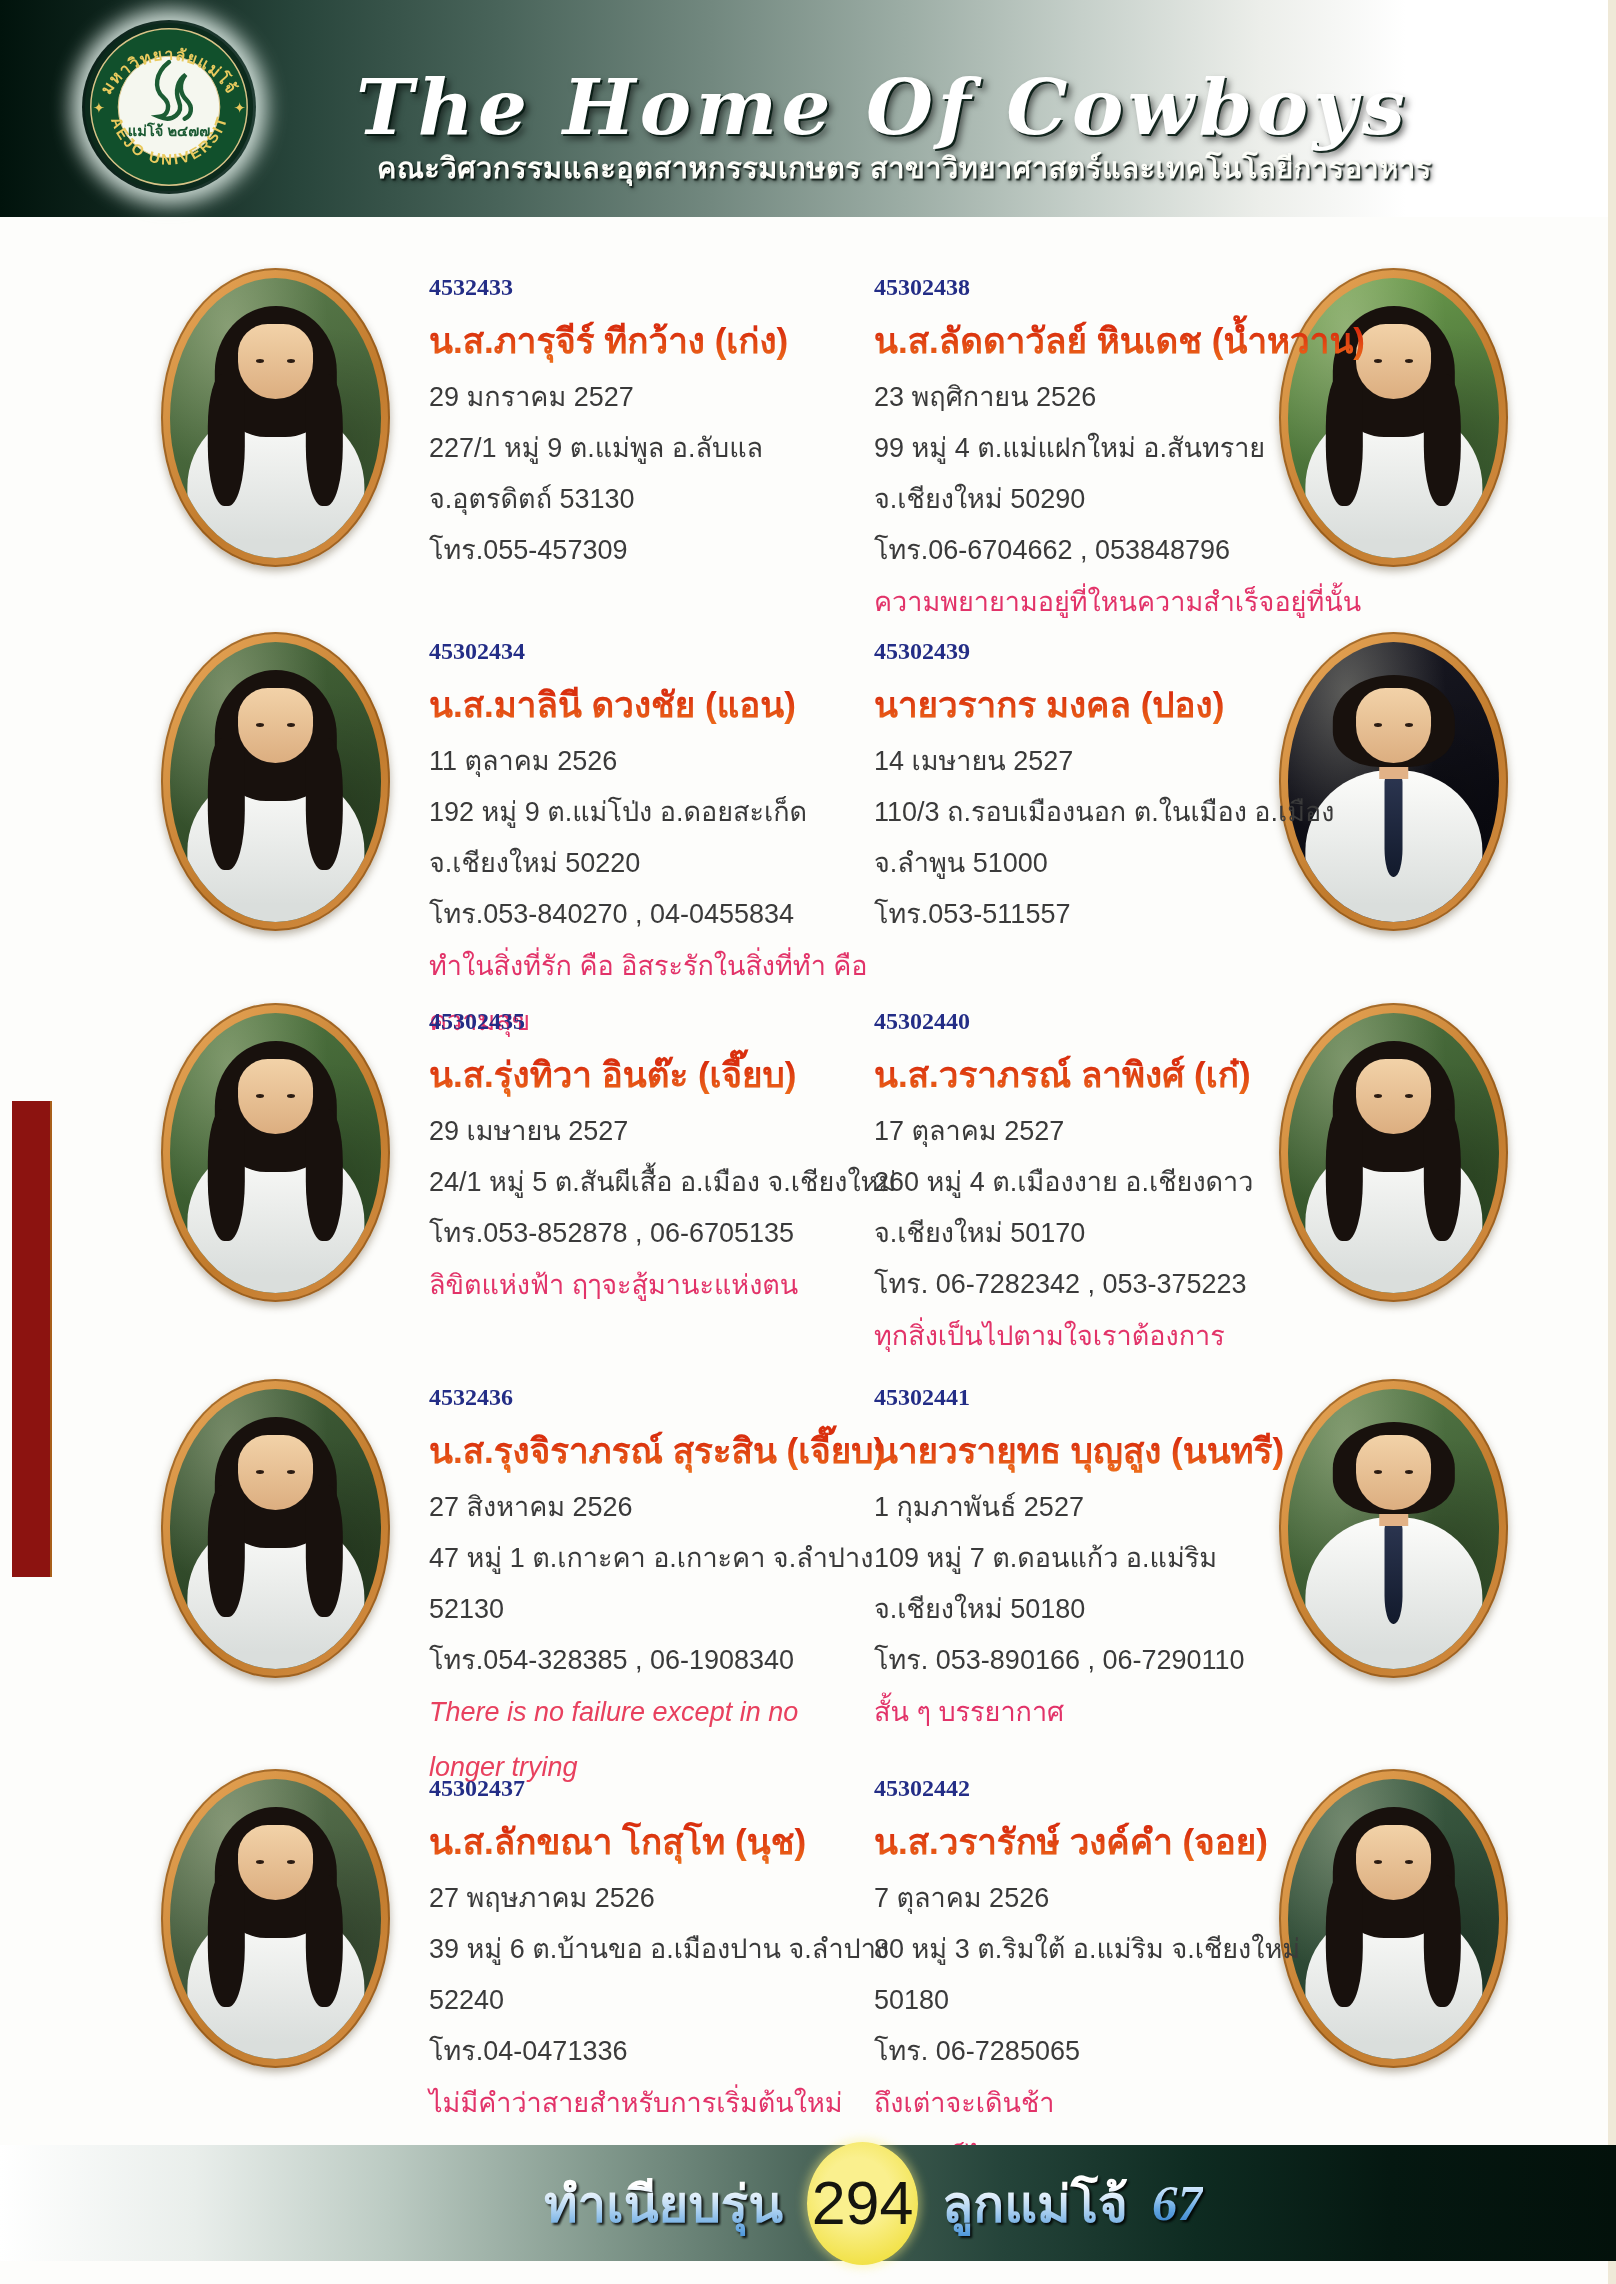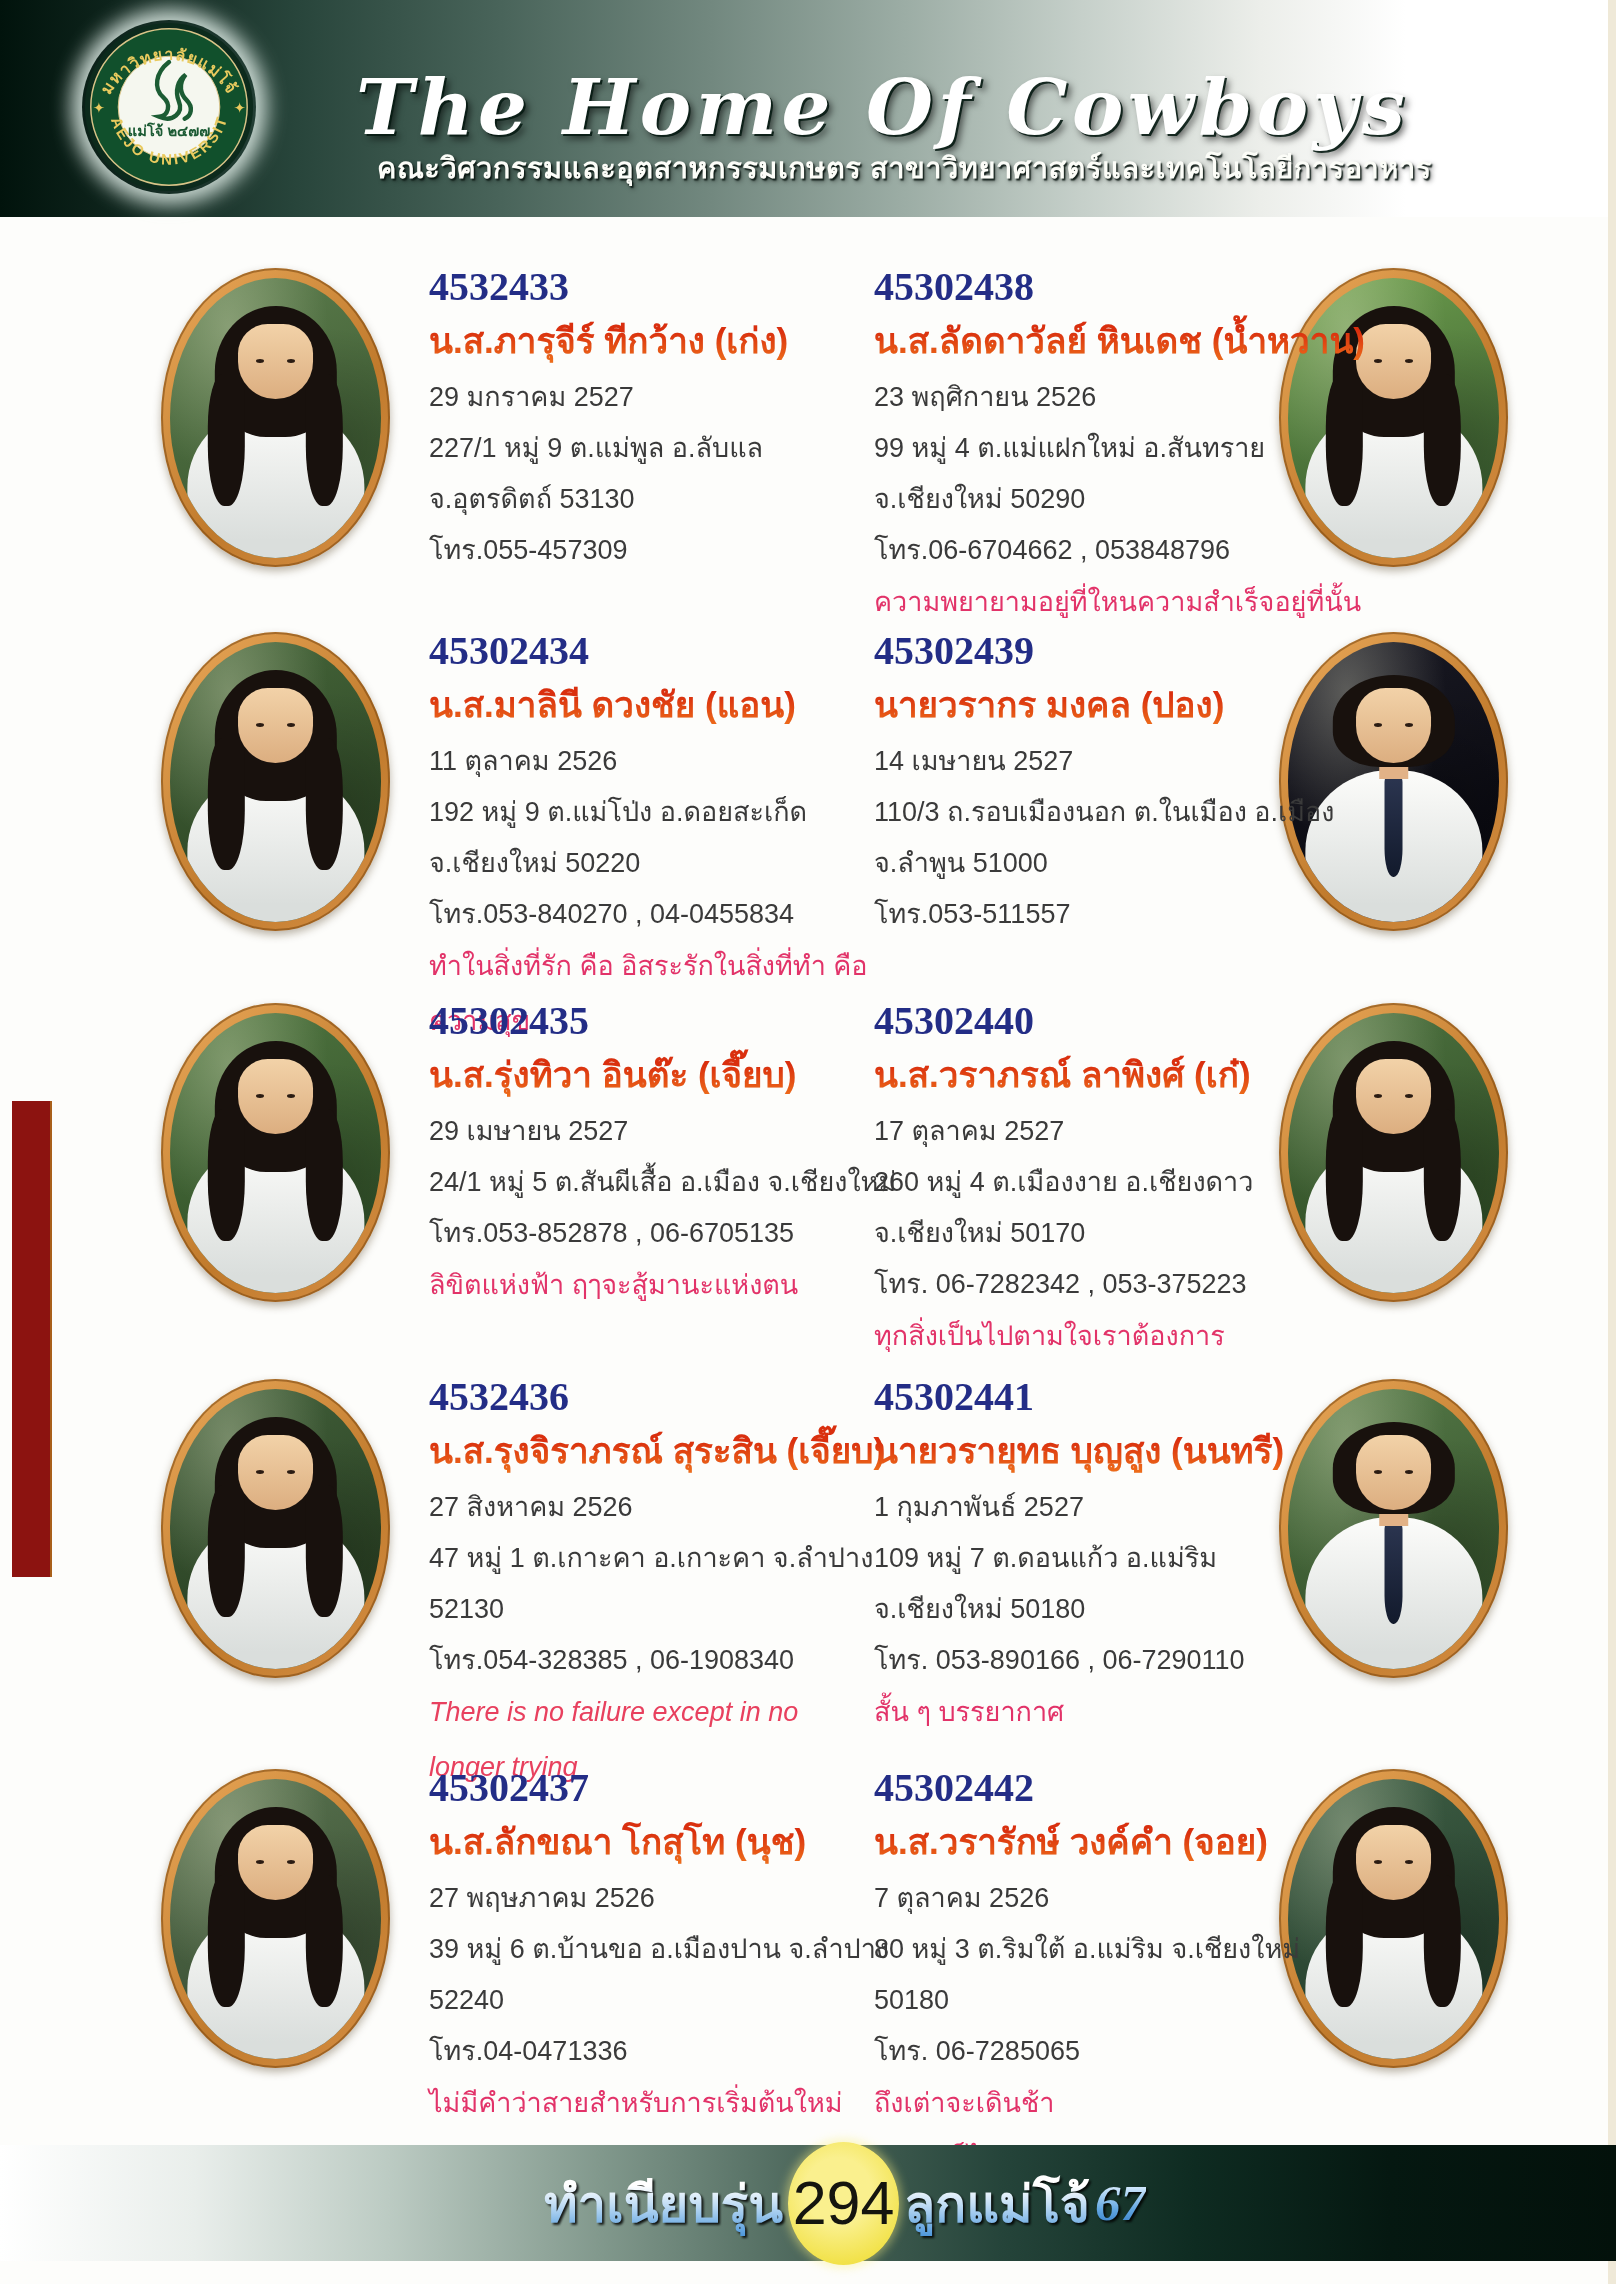--- a/index.html
+++ b/index.html
@@ -54,35 +54,35 @@
   .m .p-hair{height:33%;top:12%;border-radius:50% 50% 38% 38%;}
   .p-face{position:absolute;top:16.5%;left:50%;transform:translateX(-50%);width:36%;height:27%;
     background:linear-gradient(#f2d2a8,#dcae80);border-radius:46% 46% 58% 58%;}
   .p-face::before,.p-face::after{content:"";position:absolute;top:47%;width:11%;height:5.5%;
     background:#2a1b12;border-radius:50%;}
   .p-face::before{left:24%;} .p-face::after{right:24%;}
 
   .info{position:absolute;width:493px;}
   .line{white-space:nowrap;}
   .line.id{height:47px;line-height:42px;font-family:"Liberation Serif",serif;font-weight:bold;
-    font-size:40px;color:#232d86;}
+    font-size:24px;color:#232d86;}
   .line.name{height:60px;line-height:55px;font-weight:bold;font-size:35px;
     background:linear-gradient(180deg,#da2f0e 30%,#f2791c 92%);
     -webkit-background-clip:text;background-clip:text;color:transparent;
     filter:drop-shadow(0.5px 0.5px 0 rgba(150,40,0,0.25));}
   .line.body{height:51px;line-height:49px;font-size:27px;color:#3a3a3a;}
   .line.motto{height:55px;line-height:51px;font-size:27px;font-weight:normal;color:#e23369;}
   .line.motto.en{font-style:italic;color:#e8405e;}
 
   
   .footer{position:absolute;left:0;top:2145px;width:1616px;height:116px;
     background:linear-gradient(90deg,#ffffff 0%,#e9eeeb 12%,#bccbc3 24%,#82998d 37%,
       #4b665a 50%,#25443a 62%,#0e2b21 74%,#051811 86%,#03110b 100%);}
   .footer-inner{position:absolute;left:544px;top:0;height:100%;display:flex;
-    align-items:center;gap:5px;}
+    align-items:center;gap:24px;}
   .f-title{font-size:51px;font-weight:bold;white-space:nowrap;
     background:linear-gradient(180deg,#ffffff 28%,#bfdcf4 52%,#3f8fd8 95%);
     -webkit-background-clip:text;background-clip:text;color:transparent;
     filter:drop-shadow(2.4px 2.9px 1px rgba(0,0,0,0.85));}
   .f-badge{width:111px;height:123px;border-radius:50%;flex:0 0 auto;
     background:radial-gradient(circle at 45% 40%,#faf08e 35%,#f2e24a 75%,#e8d63e);
     display:flex;align-items:center;justify-content:center;
     box-shadow:0 0 9.8px 2.9px rgba(250,240,130,0.45);}
   .f-badge span{font-family:Liberation Sans, sans-serif;font-size:61px;color:#15150f;}
   .f-year{font-family:"Liberation Serif",serif;font-style:italic;font-weight:bold;

